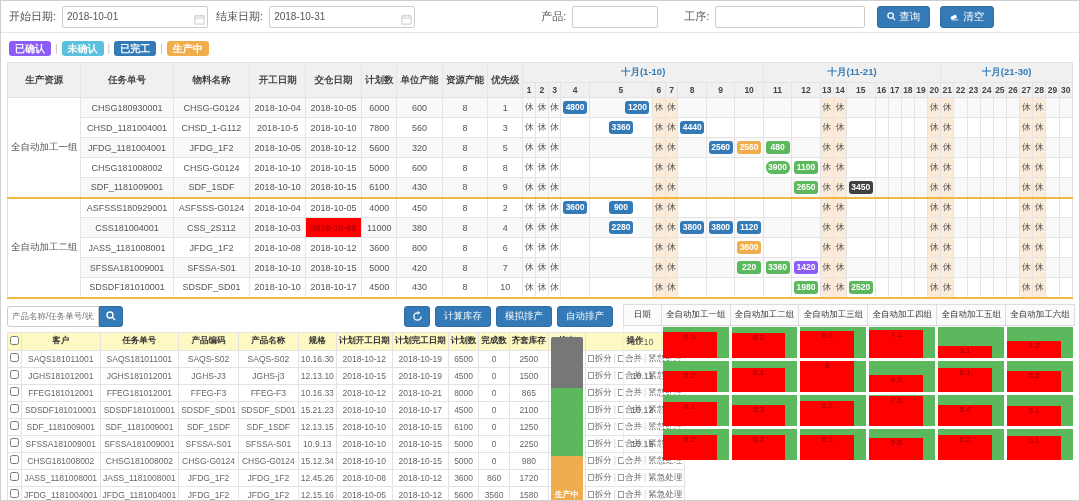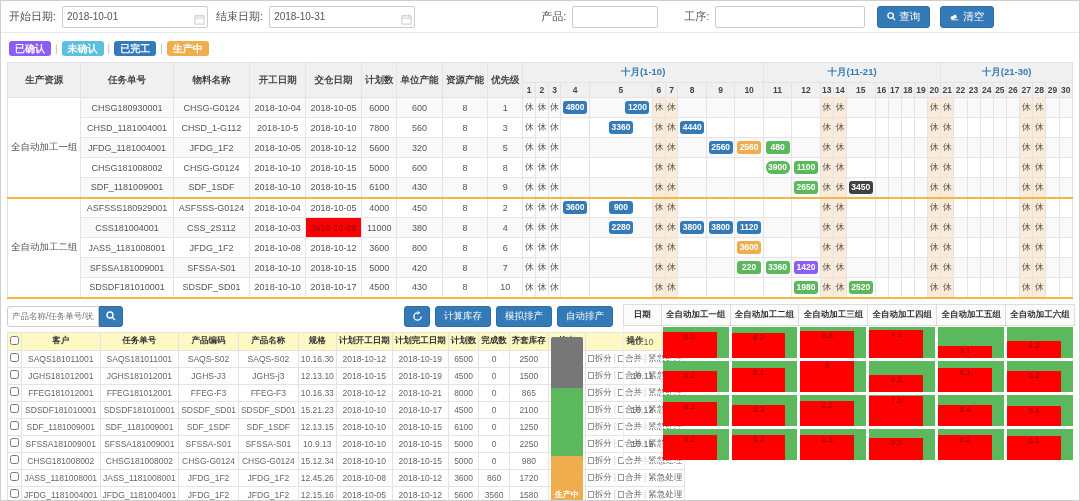--- a/index.html
+++ b/index.html
@@ -64,21 +64,21 @@
   table.tasks th, table.tasks td { border:1px solid #e3e3e3; text-align:center; padding:2px 2px; white-space:nowrap; }
   table.tasks th { background:#fef9c3; color:#333; font-weight:bold; height:18px; }
   table.tasks td { color:#666; height:17px; }
   table.tasks input[type=checkbox] { width:9px; height:9px; }
   .badge { color:#fff; font-size:8px; padding:17px 4px; border-radius:2px; font-weight:bold; }
   .op { color:#666; cursor:pointer; }
   .op-ico { display:inline-block; width:6px; height:7px; border:1px solid #999; margin-right:1px; vertical-align:-1px; }
   .op-sep { color:#ccc; margin:0 2px; }
 
   table.capacity { border-collapse:collapse; width:452px; }
-  table.capacity th { border:1px solid #ddd; background:#fbfbfb; font-size:8.5px; color:#333; padding:4px 1px; font-weight:bold; white-space:nowrap; }
+  table.capacity th { border:1px solid #ddd; background:#fbfbfb; font-size:8.5px; color:#333; padding:4px 1px; font-weight:normal; white-space:nowrap; }
   table.capacity td.cdate { border:1px solid #eee; font-size:9px; color:#666; text-align:center; width:38px; }
   table.capacity td.cap { border:1px solid #fff; padding:1px; width:69px; }
   .cap-cell { position:relative; height:31px; overflow:hidden; }
   .cap-red { position:absolute; left:0; right:12px; bottom:0; }
   .cap-red span { display:block; text-align:center; font-size:8px; color:rgba(0,0,0,0.45); line-height:10px; }
 </style>
 </head>
 <body>
 
 <div class="page">

